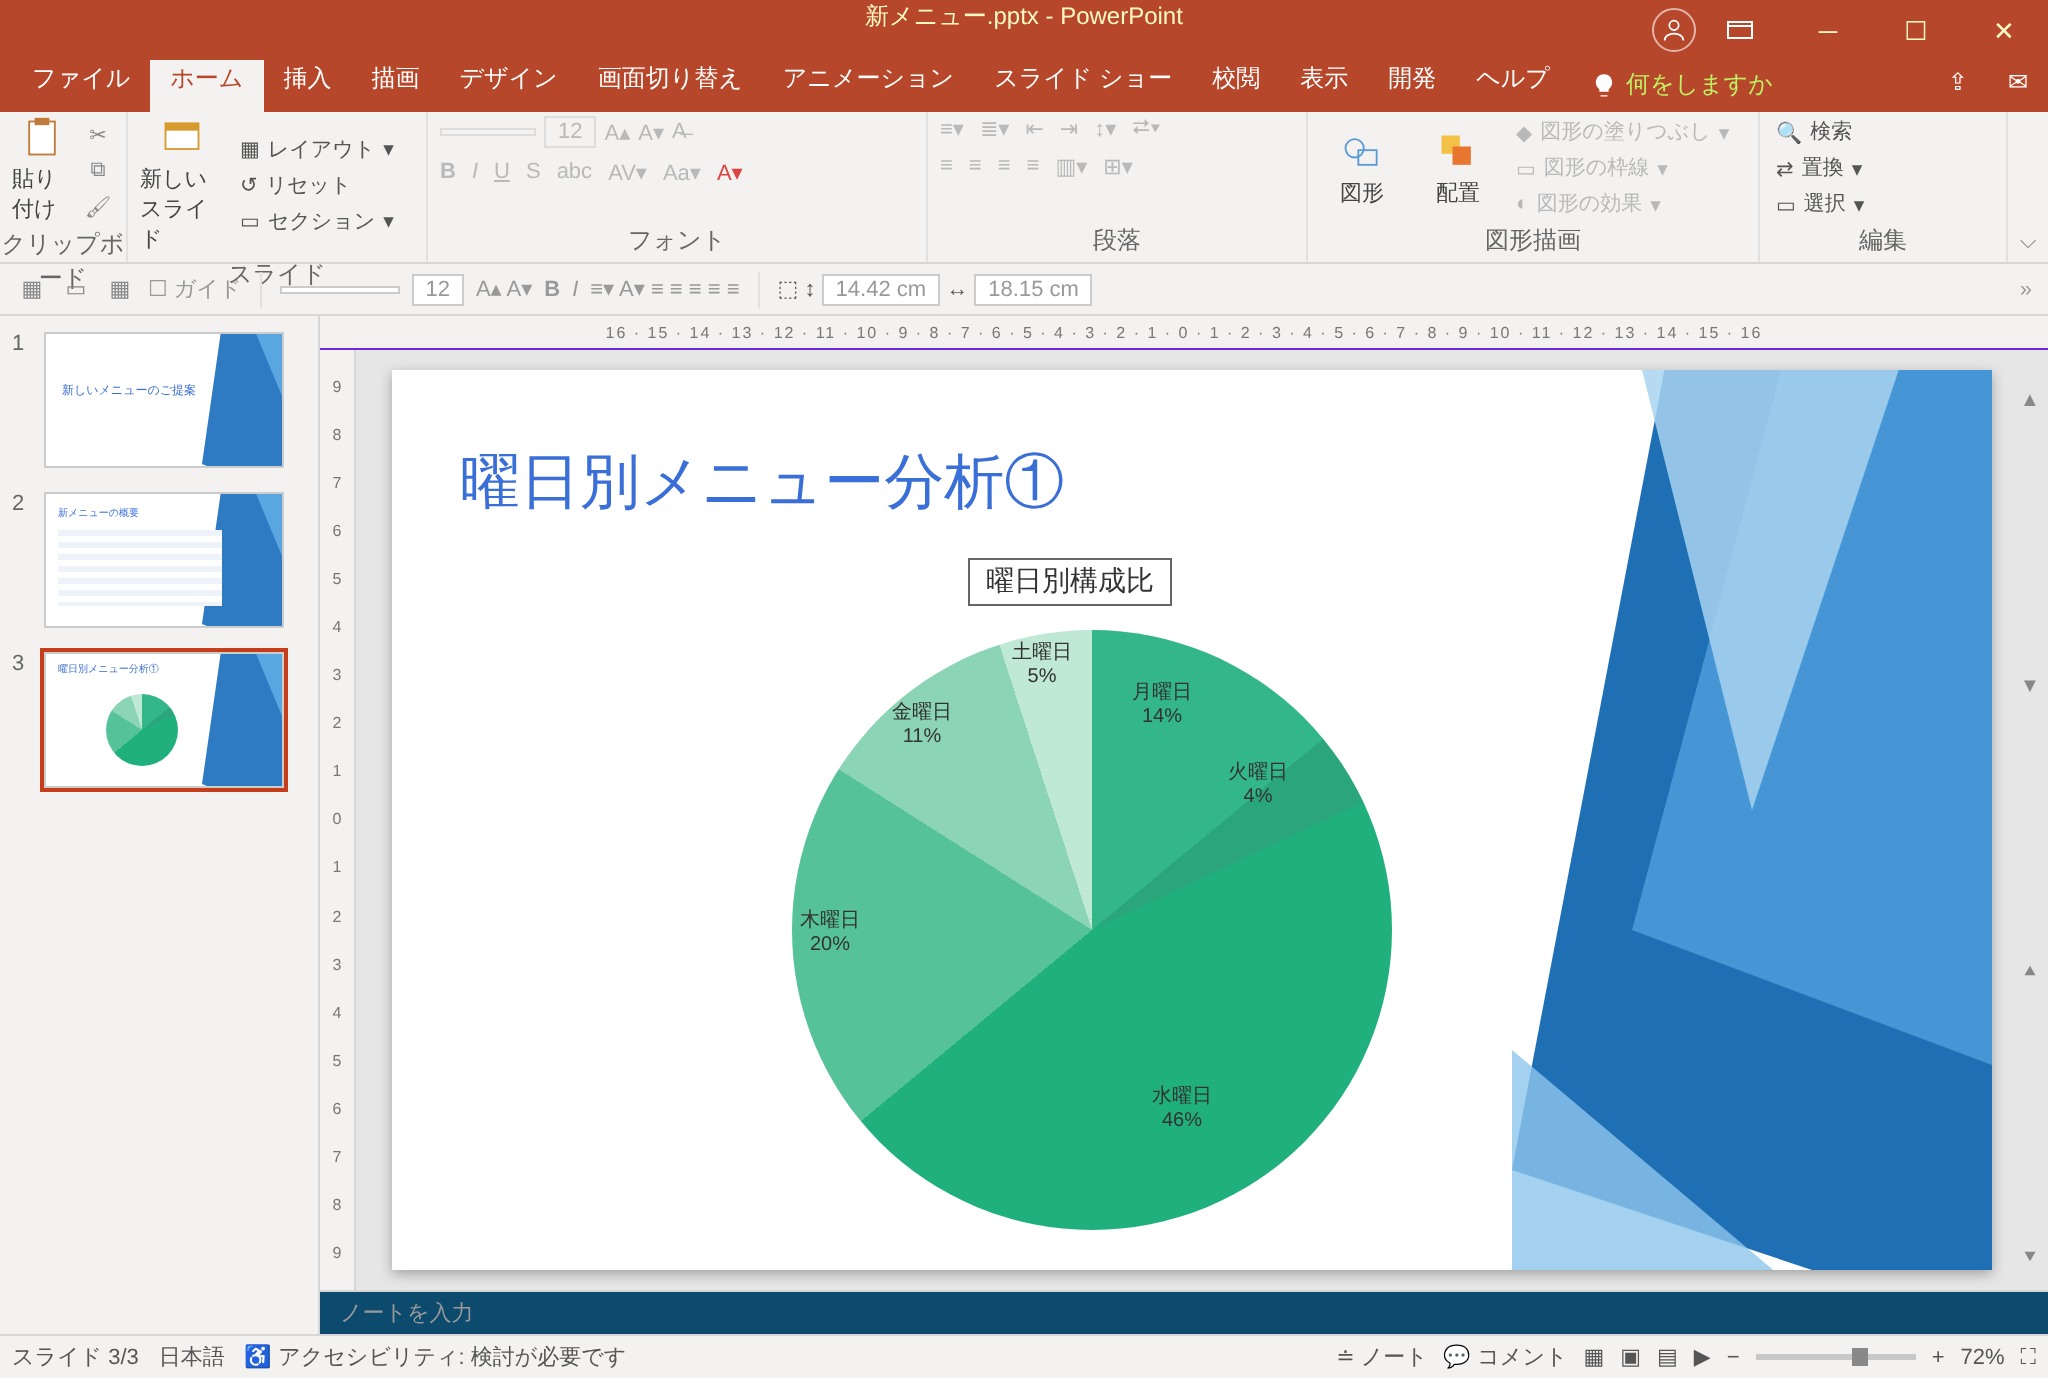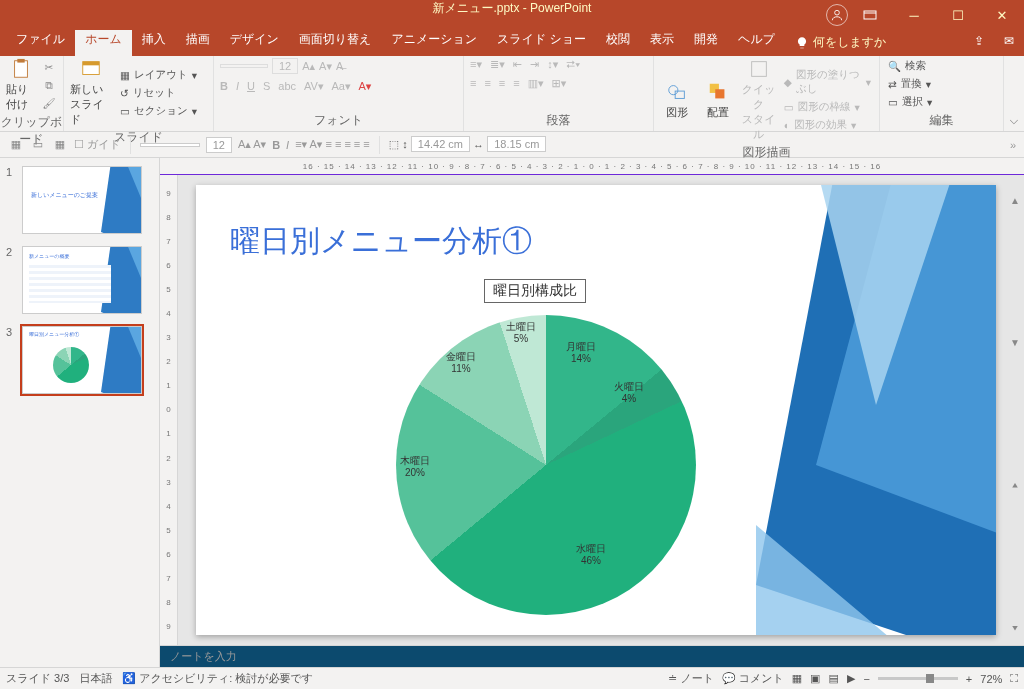--- a/index.html
+++ b/index.html
@@ -4,21 +4,21 @@
 <style>
 * { margin: 0; padding: 0; box-sizing: border-box; font-family: "Yu Gothic UI", "Meiryo", sans-serif; }
 html, body { width: 1024px; height: 693px; overflow: hidden; background: #fff; }
 .titlebar { height: 30px; background: #b7472a; color: #fef9c3; display: flex; align-items: flex-start; justify-content: center; position: relative; font-size: 12px; }
 .titlebar .winbtns { position: absolute; right: 0; top: 0; display: flex; align-items: center; height: 30px; }
 .titlebar .winbtns div { width: 44px; height: 30px; display: flex; align-items: center; justify-content: center; font-size: 13px; }
 .titlebar .avatar { position: absolute; right: 176px; top: 4px; width: 22px; height: 22px; border-radius: 50%; border: 1px solid rgba(255,255,255,.6); display:flex; align-items:center; justify-content:center; font-size:11px; }
 .tabs { height: 26px; background: #b7472a; display: flex; align-items: flex-end; padding-left: 6px; color: #fff; font-size: 12px; }
 .tabs .tab { padding: 5px 10px 8px; cursor: default; }
 .tabs .tab.active { background: #f3f2f1; color: #b7472a; }
-.tabs .tell { display: flex; align-items: center; gap: 4px; padding: 5px 10px; color: #fef9c3; }
+.tabs .tell { display: flex; align-items: center; gap: 4px; padding: 5px 10px; color: #bef264; }
 .tabs .tell svg { width: 14px; height: 14px; fill: #fff; }
 .tabs .right { margin-left: auto; display: flex; }
 .ribbon { height: 76px; background: #f3f2f1; border-bottom: 1px solid #d6d6d6; display: flex; font-size: 11px; color: #444; }
 .group { border-right: 1px solid #e1e1e1; display: flex; flex-direction: column; }
 .group-body { flex: 1; display: flex; align-items: center; padding: 2px 6px; gap: 6px; }
 .group-label { text-align: center; font-size: 12px; color: #666; padding-bottom: 2px; }
 .bigbtn { display: flex; flex-direction: column; align-items: center; justify-content: center; width: 42px; gap: 2px; }
 .bigbtn .ic { width: 22px; height: 22px; }
 .smallrow { display: flex; flex-direction: column; gap: 2px; font-size: 10.5px; color: #555; }
 .smallrow .it { display:flex; align-items:center; gap:4px; padding: 1px 2px; }
@@ -194,27 +194,20 @@
           </svg>
         <span>図形</span>
       </div>
       <div class="bigbtn">
         <svg class="ic" viewBox="0 0 24 24">
             <rect x="3" y="3" width="10" height="10" fill="#f2c145"></rect>
             <rect x="9" y="9" width="10" height="10" fill="#e8762f"></rect>
           </svg>
         <span>配置</span>
       </div>
-      <div class="bigbtn dim">
-        <svg class="ic" viewBox="0 0 24 24">
-            <rect x="4" y="4" width="16" height="16" fill="none" stroke="#bbb"></rect>
-          </svg>
-        <span style="white-space:pre-line;text-align:center">クイック
-スタイル</span>
-      </div>
       <div class="smallrow dim">
         <div class="it">◆ <span>図形の塗りつぶし</span> ▾</div>
         <div class="it">▭ <span>図形の枠線</span> ▾</div>
         <div class="it">◐ <span>図形の効果</span> ▾</div>
       </div>
     </div>
     <div class="group-label">図形描画</div>
   </div>
 
   <div class="group" style="flex:1">

